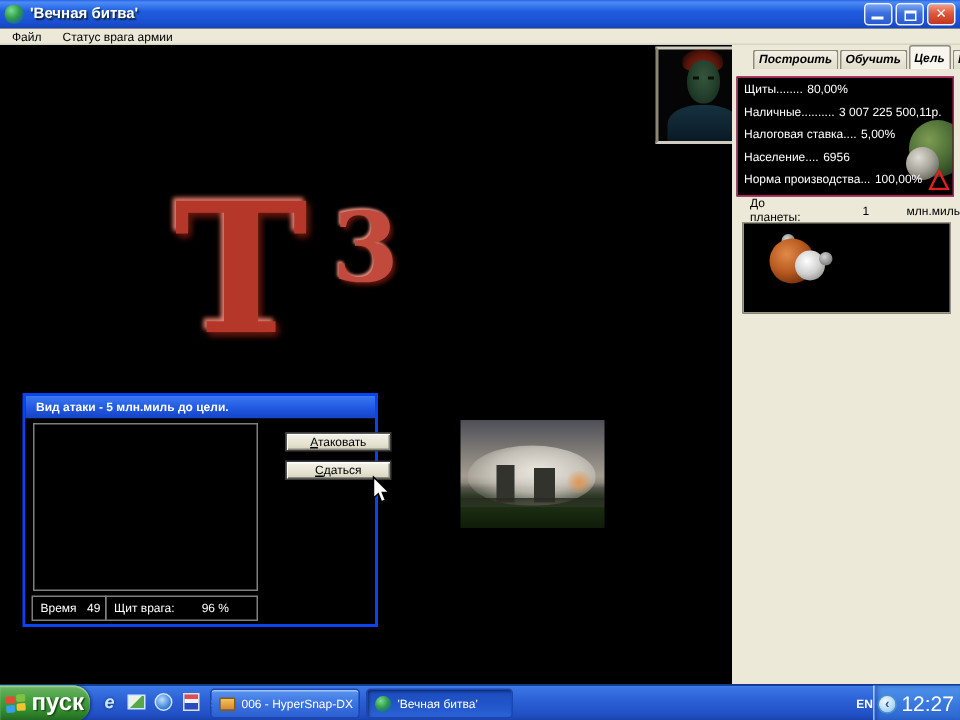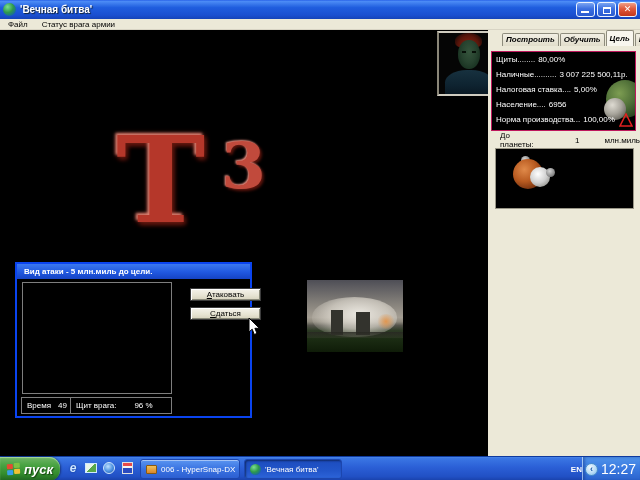--- a/index.html
+++ b/index.html
@@ -126,21 +126,21 @@
   .sph.s2 { left:50px; top:19px; width:9px; height:9px;
     background:radial-gradient(circle at 40% 35%, #d4d4d4 0%, #8c8c8c 60%, #555 100%); }
   
   .taskbar { position:absolute; left:0; top:456px; width:640px; height:24px;
     background:linear-gradient(180deg,#4a86e8 0%,#3a76e4 6%,#2b5fd6 45%,#2150c4 85%,#1a43ae 100%);
     border-top:1px solid #0e3a9e; }
   .startbtn { position:absolute; left:0; top:0; height:24px; width:60px; border-radius:0 11px 11px 0;
     background:linear-gradient(180deg,#70b566 0%,#48a242 35%,#338c2e 70%,#1f6420 100%);
     box-shadow:inset 0 1px 1px #a8d89c, 1px 0 2px rgba(0,0,0,0.4);
     display:flex; align-items:center; justify-content:center; gap:4px; }
-  .start-label { color:#fff; font-size:13px; font-weight:bold; font-style:italic; text-shadow:1px 1px 1px #14430f; }
+  .start-label { color:#fff; font-size:16px; font-weight:bold; text-shadow:1px 1px 1px #14430f; }
   .winflag { width:13px; height:13px; position:relative; transform:rotate(-3deg); flex:0 0 auto; }
   .winflag div { position:absolute; width:6px; height:5px; border-radius:1px; }
   .wf-r { left:0; top:1px; background:#e64a32; } .wf-g { left:7px; top:0; background:#7ec242; }
   .wf-b { left:0; top:7px; background:#38a0e8; } .wf-y { left:7px; top:6px; background:#f2c233; }
   .qlaunch { position:absolute; left:66px; top:4px; display:flex; gap:4px; align-items:center; }
   .ql-icon { width:14px; height:14px; display:flex; align-items:center; justify-content:center; }
   .ie-e { color:#cfe6ff; font-size:12px; font-weight:bold; font-style:italic; text-shadow:0 0 2px #0a3a8a; }
   .ql-desktop { width:12px; height:10px; background:linear-gradient(135deg,#e8f4e8 45%,#58a84a 50%); border:1px solid #d0e8ff; }
   .ql-globe { width:12px; height:12px; border-radius:50%;
     background:radial-gradient(circle at 40% 35%, #bfe0ff 0%, #4a90e0 55%, #1a4a9a 100%); border:1px solid #cfe6ff; }

